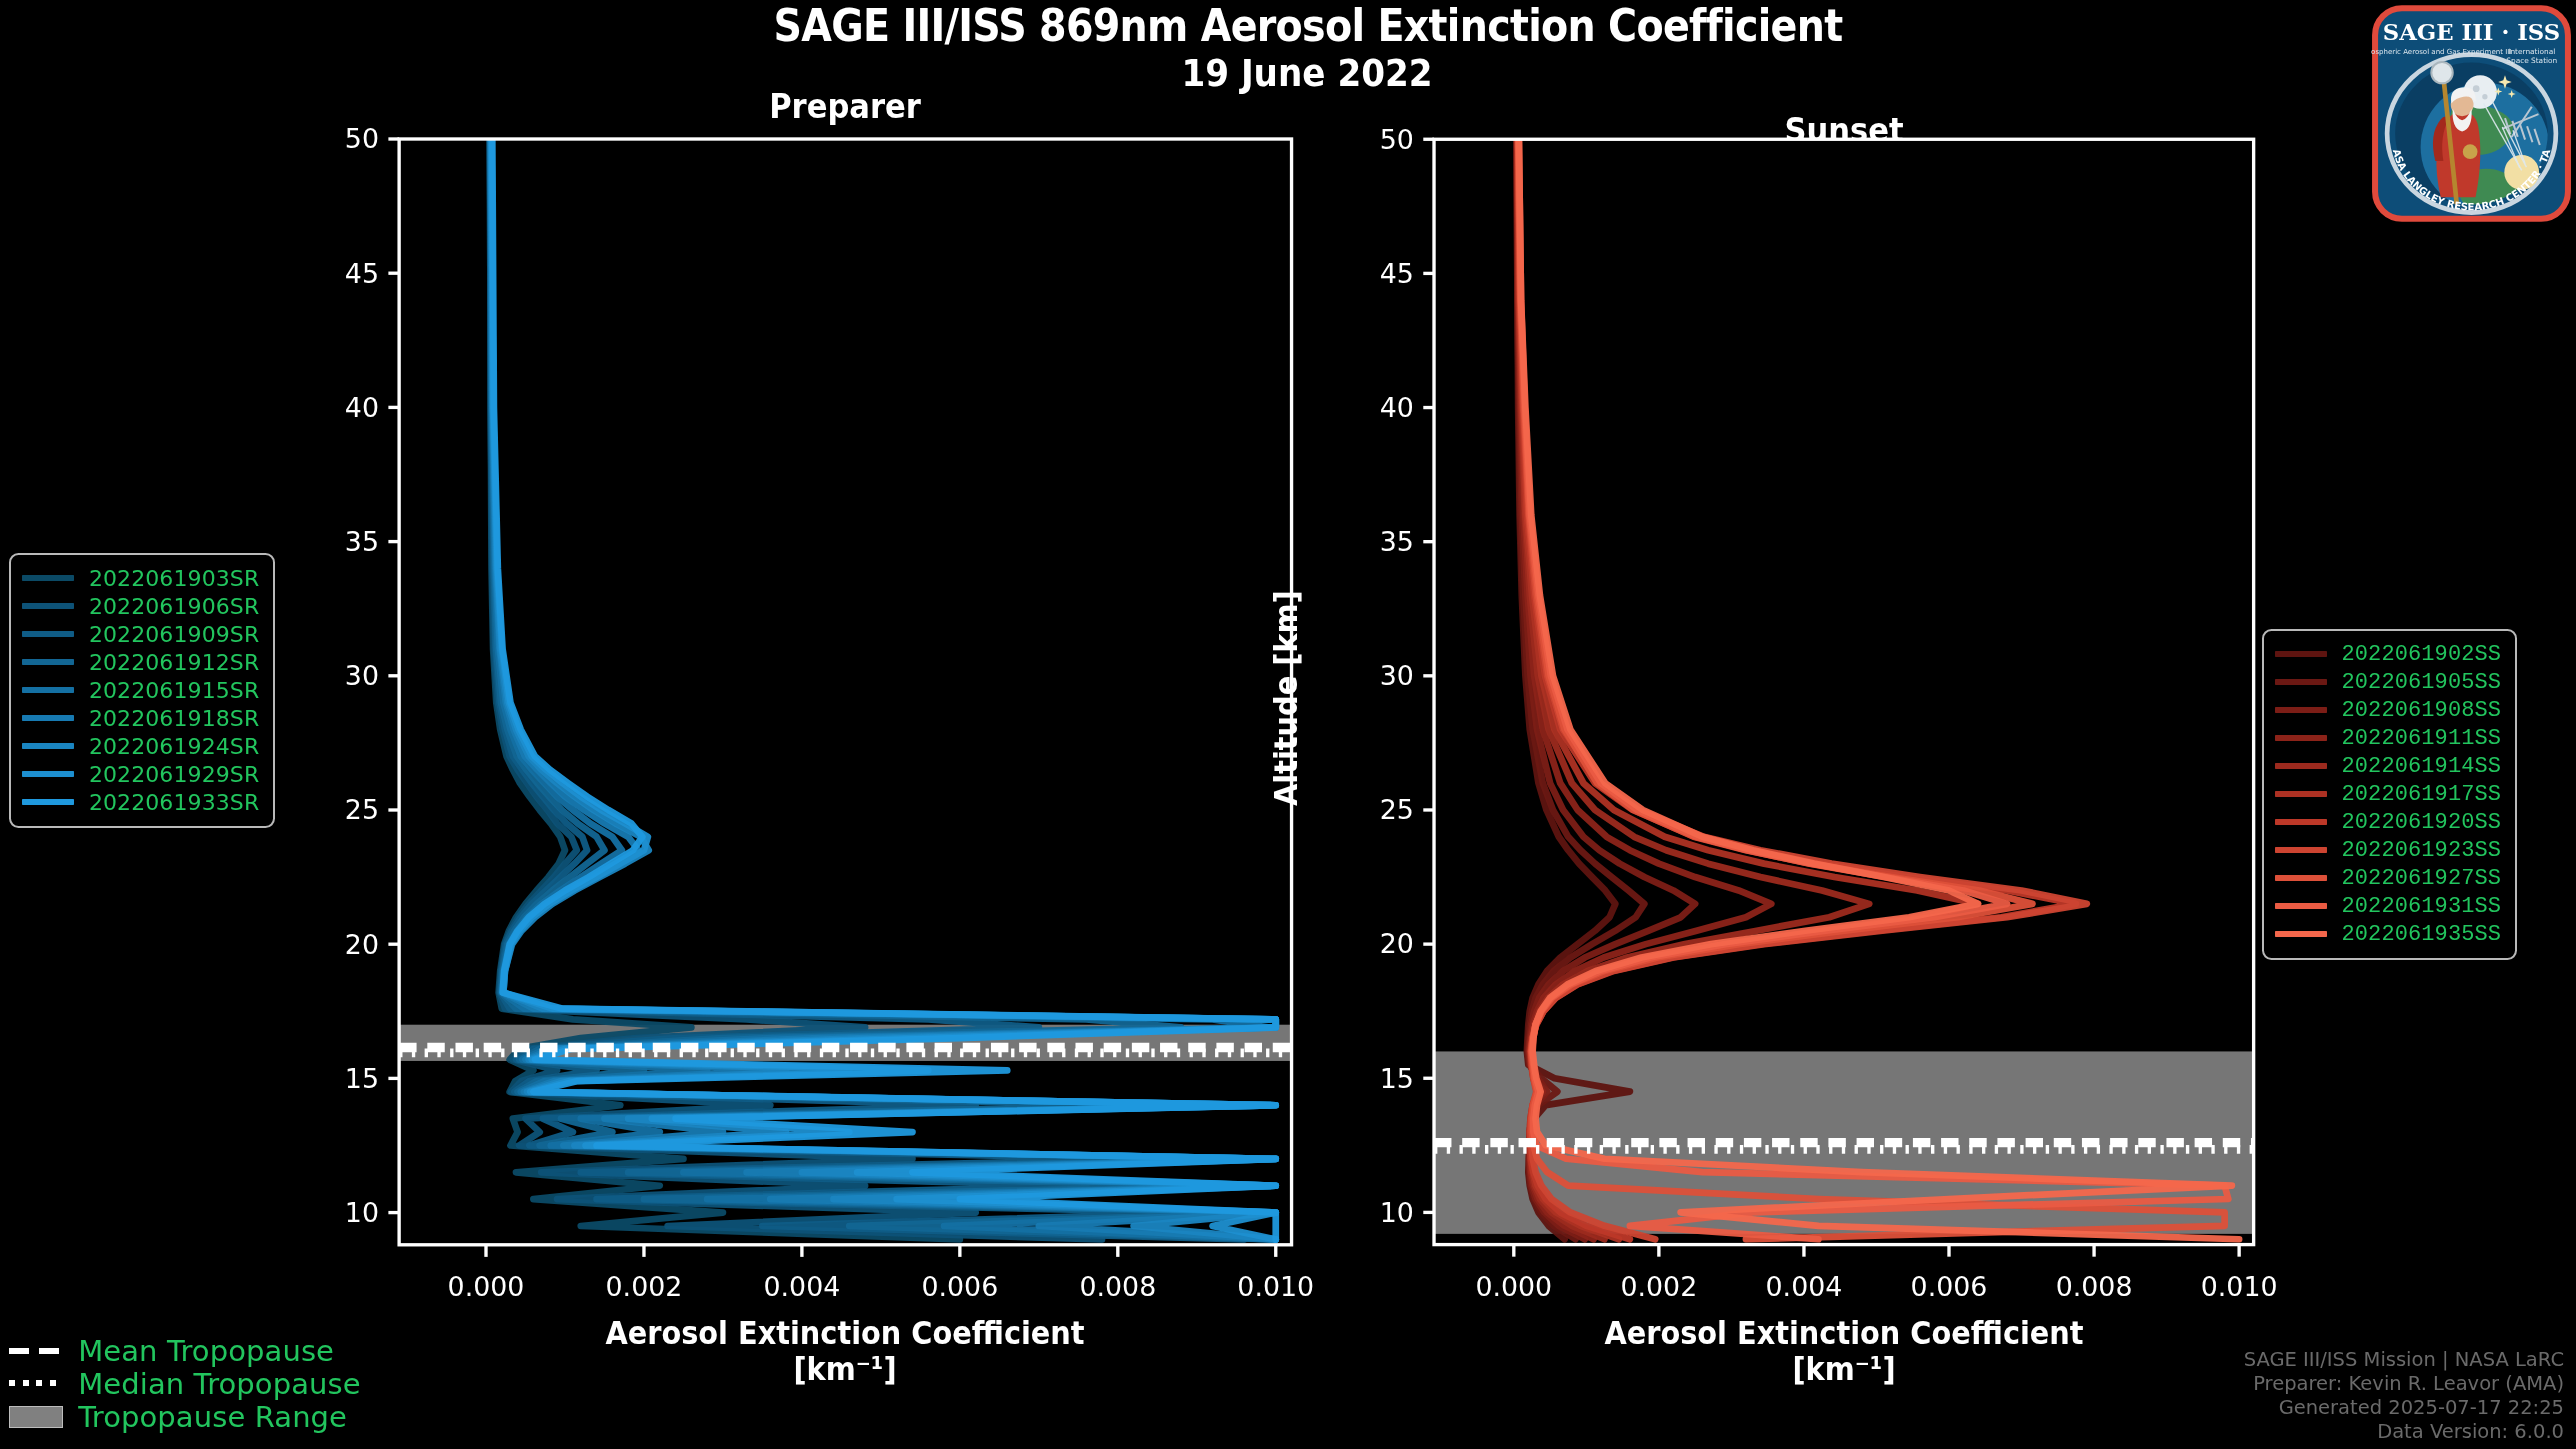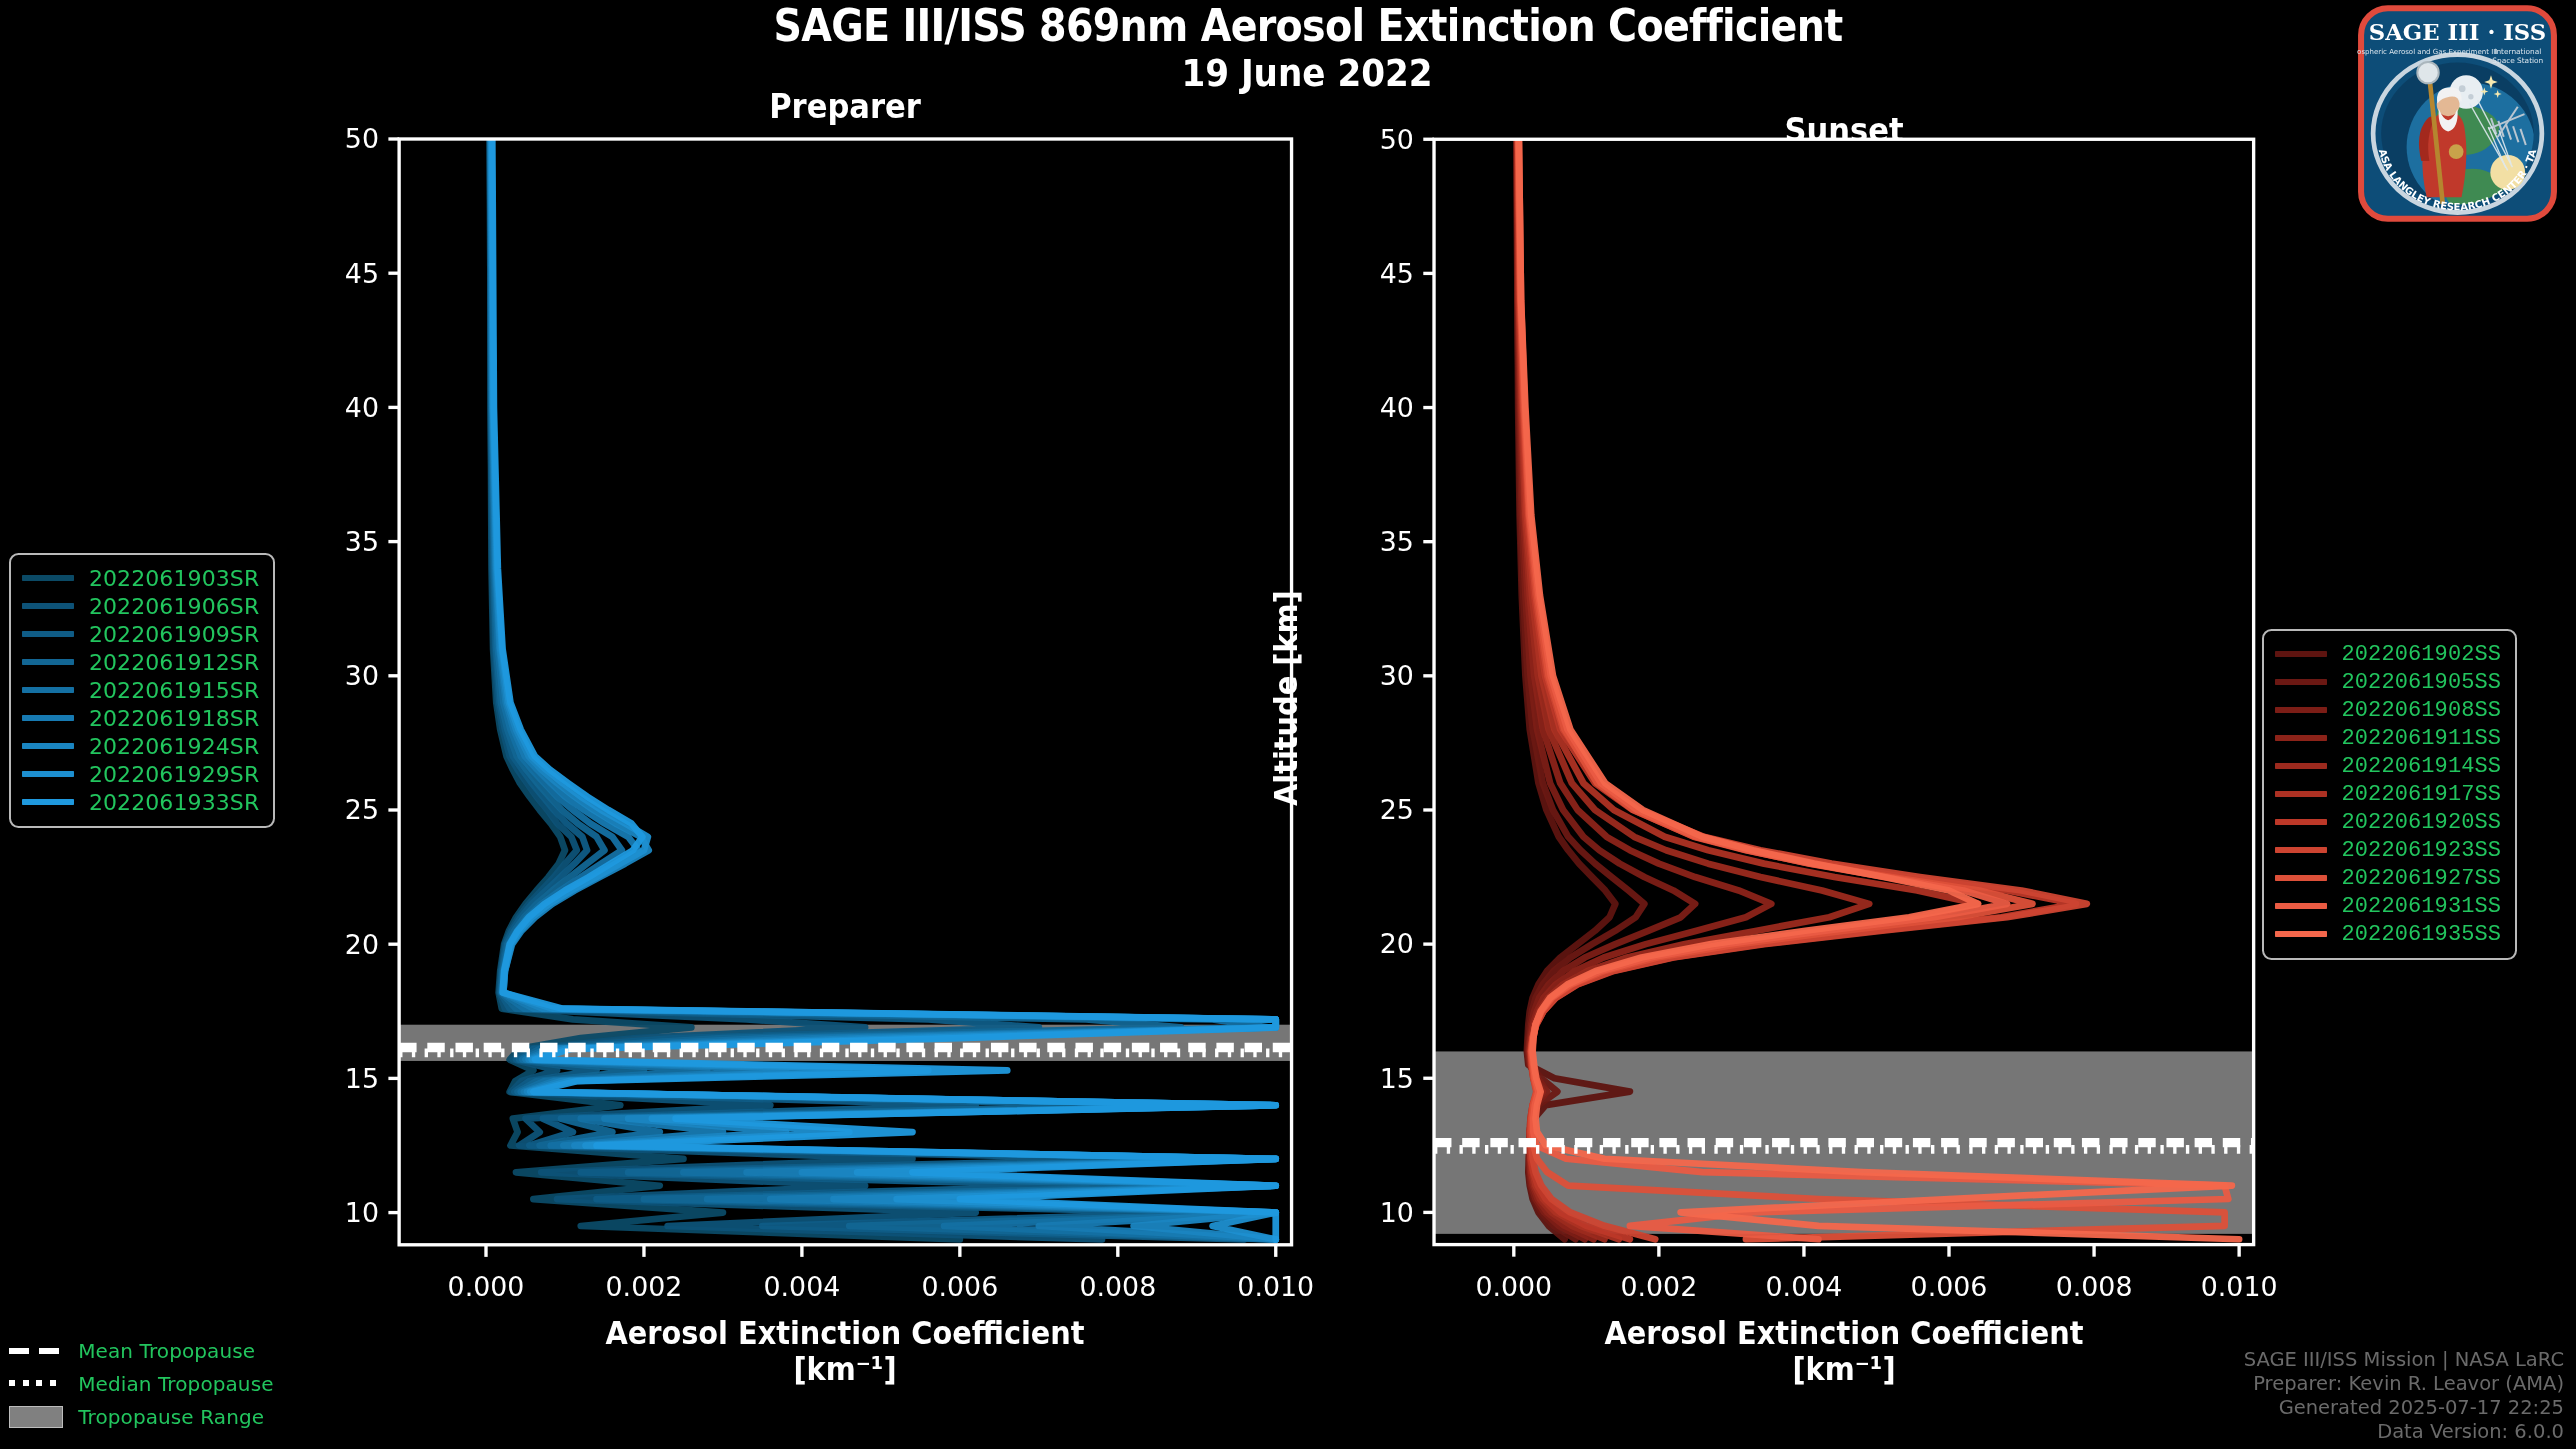--- a/index.html
+++ b/index.html
@@ -17,32 +17,32 @@
   .axis-ylabel{position:absolute;font-size:32px;font-weight:bold;
          font-family:"DejaVu Sans Condensed","Liberation Sans",sans-serif;
          transform-origin:0 0;transform:rotate(-90deg);white-space:nowrap;}
   .legend-box{position:absolute;border:2px solid #b9b9b9;border-radius:9.4px;background:#000;
          padding:9.4px 13.4px 9.4px 10.7px;}
   .legend-row{display:flex;align-items:center;height:28px;}
   .legend-swatch{width:52px;height:6px;margin-right:14.8px;flex:none;border-radius:0.7px;}
   .legend-label{font-size:22px;color:#22c55e;white-space:nowrap;letter-spacing:0.1px;}
   .tlegend{position:absolute;left:9.4px;}
   .tlegend .legend-row{height:33px;}
-  .tlegend .legend-label{font-size:20px;}
+  .tlegend .legend-label{font-size:29px;}
   .tl-mark{width:54px;height:13.4px;margin-right:14.8px;flex:none;position:relative;}
   .dash-mark::before,.dash-mark::after{content:"";position:absolute;top:4px;height:6px;
          background:#fff;}
   .dash-mark::before{left:0;width:20px;}
   .dash-mark::after{left:29.5px;width:20px;}
   .dot-mark{display:flex;gap:7.4px;align-items:center;}
   .dot-mark i{display:block;width:6px;height:6px;background:#fff;}
   .range-mark{width:52px;height:20px;background:#808080;border:1.3px solid #bdbdbd;margin-right:14.8px;flex:none;}
   #credits{position:absolute;right:12px;bottom:5.4px;text-align:right;font-size:19.5px;
          color:#6a6a6a;line-height:1.22;margin-left:6px;}
-  #logo{position:absolute;right:18px;top:2.7px;width:201px;height:221px;}
+  #logo{position:absolute;right:4px;top:2.7px;width:201px;height:221px;}
   svg{display:block;}
   .tk{font-size:40px;fill:#fff;font-family:"DejaVu Sans","Liberation Sans",sans-serif;}
 </style>
 </head>
 <body>
 
 <div id="title">SAGE III/ISS 869nm Aerosol Extinction Coefficient</div>
 <div id="subtitle">19 June 2022</div>
 
 <div class="panel-title" id="pt-left" style="left: 399px; width: 892px;">Preparer</div>

